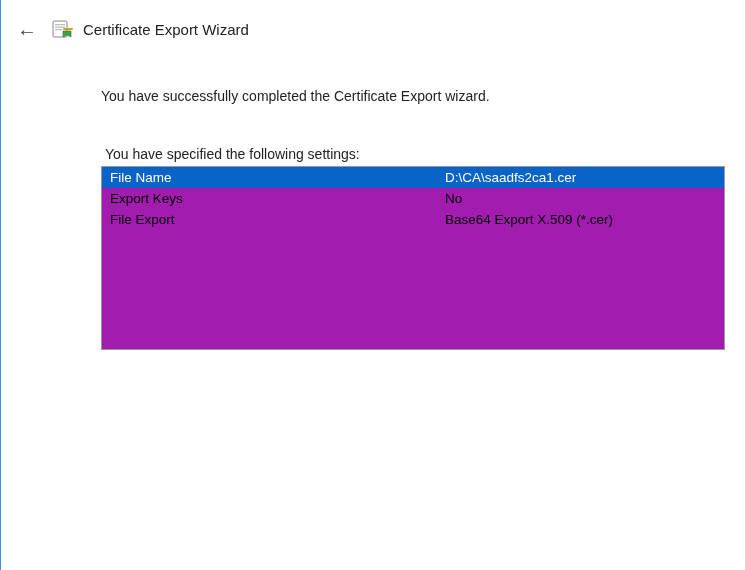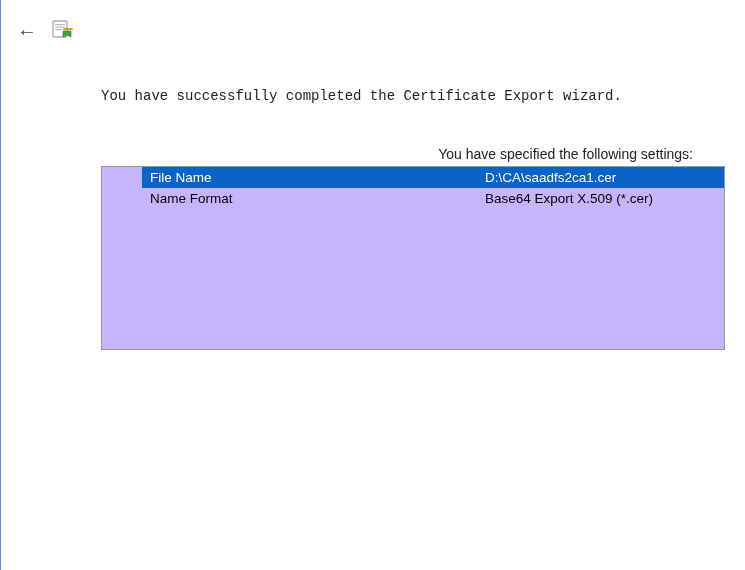--- a/index.html
+++ b/index.html
@@ -50,35 +50,32 @@
     .page-heading {
       font-size: 22px;
       font-weight: 700;
       color: #111;
       margin: 0 0 48px 0;
     }
     .intro-text {
       font-size: 14px;
       color: #222;
       margin: 0 0 42px 0;
-      font-family: Liberation Mono, monospace;
     }
     .settings-label {
       font-size: 14px;
       color: #222;
       margin: 0 0 4px 4px;
-      text-align: right;
     }
     .settings-box {
       border: 1px solid #999;
       width: 624px;
       height: 184px;
-      background: #c4b5fd;
+      background: #a21caf;
       overflow: hidden;
-      padding-left: 40px;
     }
     .settings-table {
       width: 100%;
       border-collapse: collapse;
       font-size: 13.5px;
     }
     .settings-table tr { height: 21px; }
     .settings-table td {
       padding: 1px 6px 1px 8px;
       vertical-align: middle;
@@ -101,35 +98,40 @@
     <span class="wizard-icon">
       <svg width="22" height="22" viewBox="0 0 22 22">
         <rect x="2" y="3" width="14" height="16" rx="1" fill="#fff" stroke="#888" stroke-width="1"></rect>
         <rect x="4" y="6" width="10" height="1.2" fill="#bbb"></rect>
         <rect x="4" y="8.5" width="10" height="1.2" fill="#bbb"></rect>
         <rect x="4" y="11" width="7" height="1.2" fill="#bbb"></rect>
         <path d="M 12 13 L 20 13 L 20 19 L 16 17 L 12 19 Z" fill="#3fa33f" stroke="#2c7a2c" stroke-width="0.6"></path>
         <path d="M 13 11 L 21 11" stroke="#d4a020" stroke-width="2" stroke-linecap="round"></path>
       </svg>
     </span>
+    <span class="wizard-title">Certificate Export Wizard</span>
   </div>
 
   <div class="content">
     <p class="intro-text">You have successfully completed the Certificate Export wizard.</p>
     <p class="settings-label">You have specified the following settings:</p>
 
     <div class="settings-box">
       <table class="settings-table">
         <tbody id="settings-tbody">
             <tr class="selected">
               <td class="col-label">File Name</td>
               <td class="col-value">D:\CA\saadfs2ca1.cer</td>
             </tr>
             <tr>
-              <td class="col-label">Name Format</td>
+              <td class="col-label">Export Keys</td>
+              <td class="col-value">No</td>
+            </tr>
+            <tr>
+              <td class="col-label">File Export</td>
               <td class="col-value">Base64 Export X.509 (*.cer)</td>
             </tr>
           </tbody>
       </table>
     </div>
   </div>
 
 </div>
 
 </body></html>

